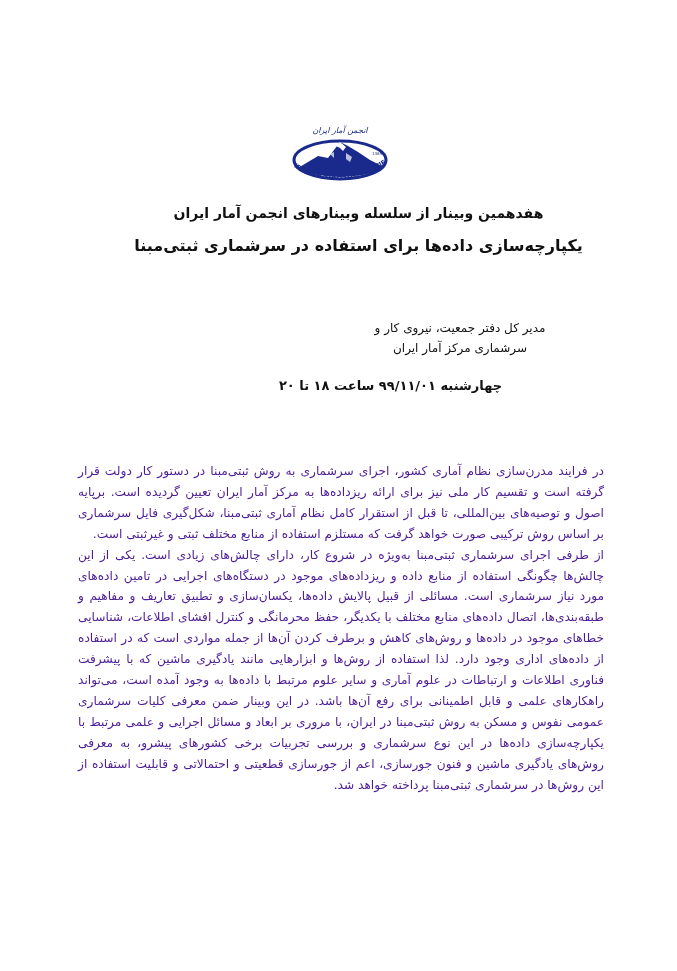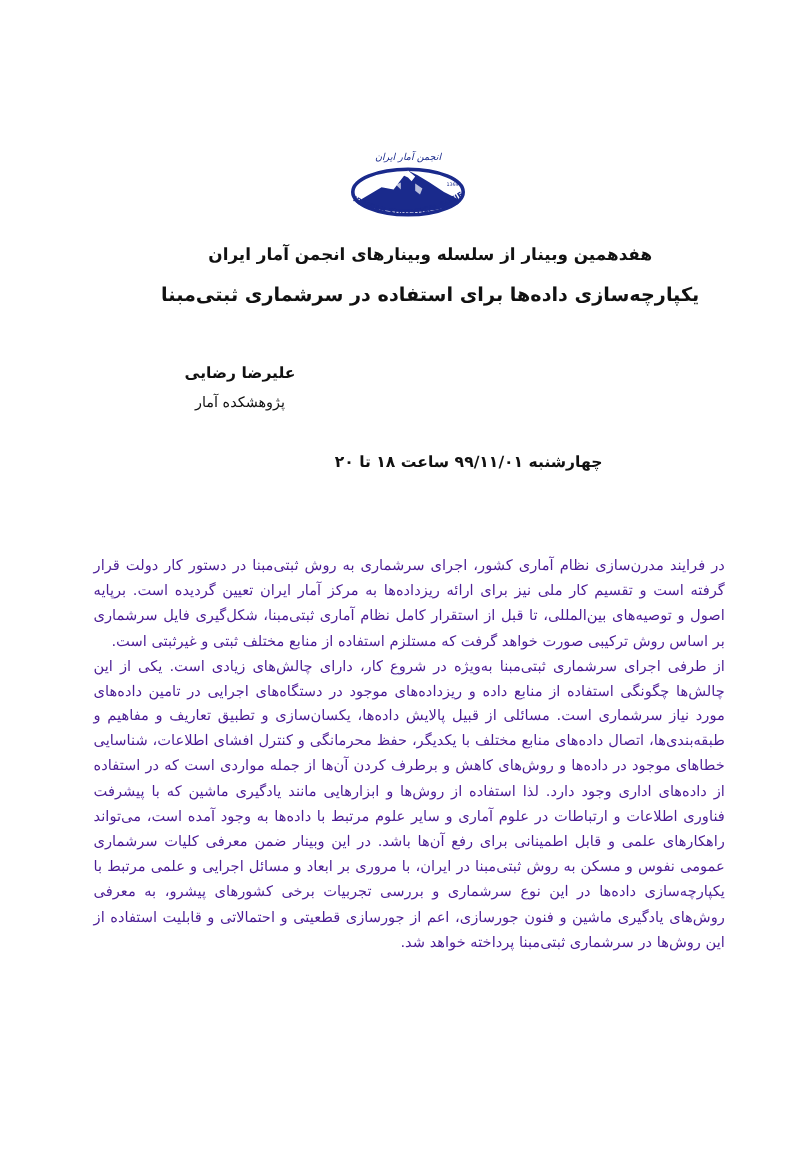--- a/index.html
+++ b/index.html
@@ -49,26 +49,23 @@
     <path id="ringPath" d="M4 44 Q52 72 100 40" fill="none"></path>
     <text font-size="6.2" font-weight="bold" fill="#1a2a8c" font-family="DejaVu Sans, sans-serif">
       <textPath href="#ringPath" startOffset="2">IRANIAN STATISTICAL SOCIETY 1990</textPath>
     </text>
   </svg>
 
   <div class="title1">هفدهمین وبینار از سلسله وبینارهای انجمن آمار ایران</div>
   <div class="title2">یکپارچه‌سازی داده‌ها برای استفاده در سرشماری ثبتی‌مبنا</div>
 
   <div class="speaker speaker-right">
+    <div class="aff">مدیر کل دفتر جمعیت، نیروی کار و سرشماری مرکز آمار ایران</div>
   </div>
 
-  <div class="speaker speaker-left">
-    <div class="name">علیرضا رضایی</div>
-    <div class="aff">پژوهشکده آمار</div>
-  </div>
 
   <div class="date">چهارشنبه ۹۹/۱۱/۰۱ ساعت ۱۸ تا ۲۰</div>
 
   <div class="body-text">
     <p>در فرایند مدرن‌سازی نظام آماری کشور، اجرای سرشماری به روش ثبتی‌مبنا در دستور کار دولت قرار گرفته است و تقسیم کار ملی نیز برای ارائه ریزداده‌ها به مرکز آمار ایران تعیین گردیده است. برپایه اصول و توصیه‌های بین‌المللی، تا قبل از استقرار کامل نظام آماری ثبتی‌مبنا، شکل‌گیری فایل سرشماری بر اساس روش ترکیبی صورت خواهد گرفت که مستلزم استفاده از منابع مختلف ثبتی و غیرثبتی است.</p>
     <p>از طرفی اجرای سرشماری ثبتی‌مبنا به‌ویژه در شروع کار، دارای چالش‌های زیادی است. یکی از این چالش‌ها چگونگی استفاده از منابع داده و ریزداده‌های موجود در دستگاه‌های اجرایی در تامین داده‌های مورد نیاز سرشماری است. مسائلی از قبیل پالایش داده‌ها، یکسان‌سازی و تطبیق تعاریف و مفاهیم و طبقه‌بندی‌ها، اتصال داده‌های منابع مختلف با یکدیگر، حفظ محرمانگی و کنترل افشای اطلاعات، شناسایی خطاهای موجود در داده‌ها و روش‌های کاهش و برطرف کردن آن‌ها از جمله مواردی است که در استفاده از داده‌های اداری وجود دارد. لذا استفاده از روش‌ها و ابزارهایی مانند یادگیری ماشین که با پیشرفت فناوری اطلاعات و ارتباطات در علوم آماری و سایر علوم مرتبط با داده‌ها به وجود آمده است، می‌تواند راهکارهای علمی و قابل اطمینانی برای رفع آن‌ها باشد. در این وبینار ضمن معرفی کلیات سرشماری عمومی نفوس و مسکن به روش ثبتی‌مبنا در ایران، با مروری بر ابعاد و مسائل اجرایی و علمی مرتبط با یکپارچه‌سازی داده‌ها در این نوع سرشماری و بررسی تجربیات برخی کشورهای پیشرو، به معرفی روش‌های یادگیری ماشین و فنون جورسازی، اعم از جورسازی قطعیتی و احتمالاتی و قابلیت استفاده از این روش‌ها در سرشماری ثبتی‌مبنا پرداخته خواهد شد.</p>
   </div>
 
 </div>
 

